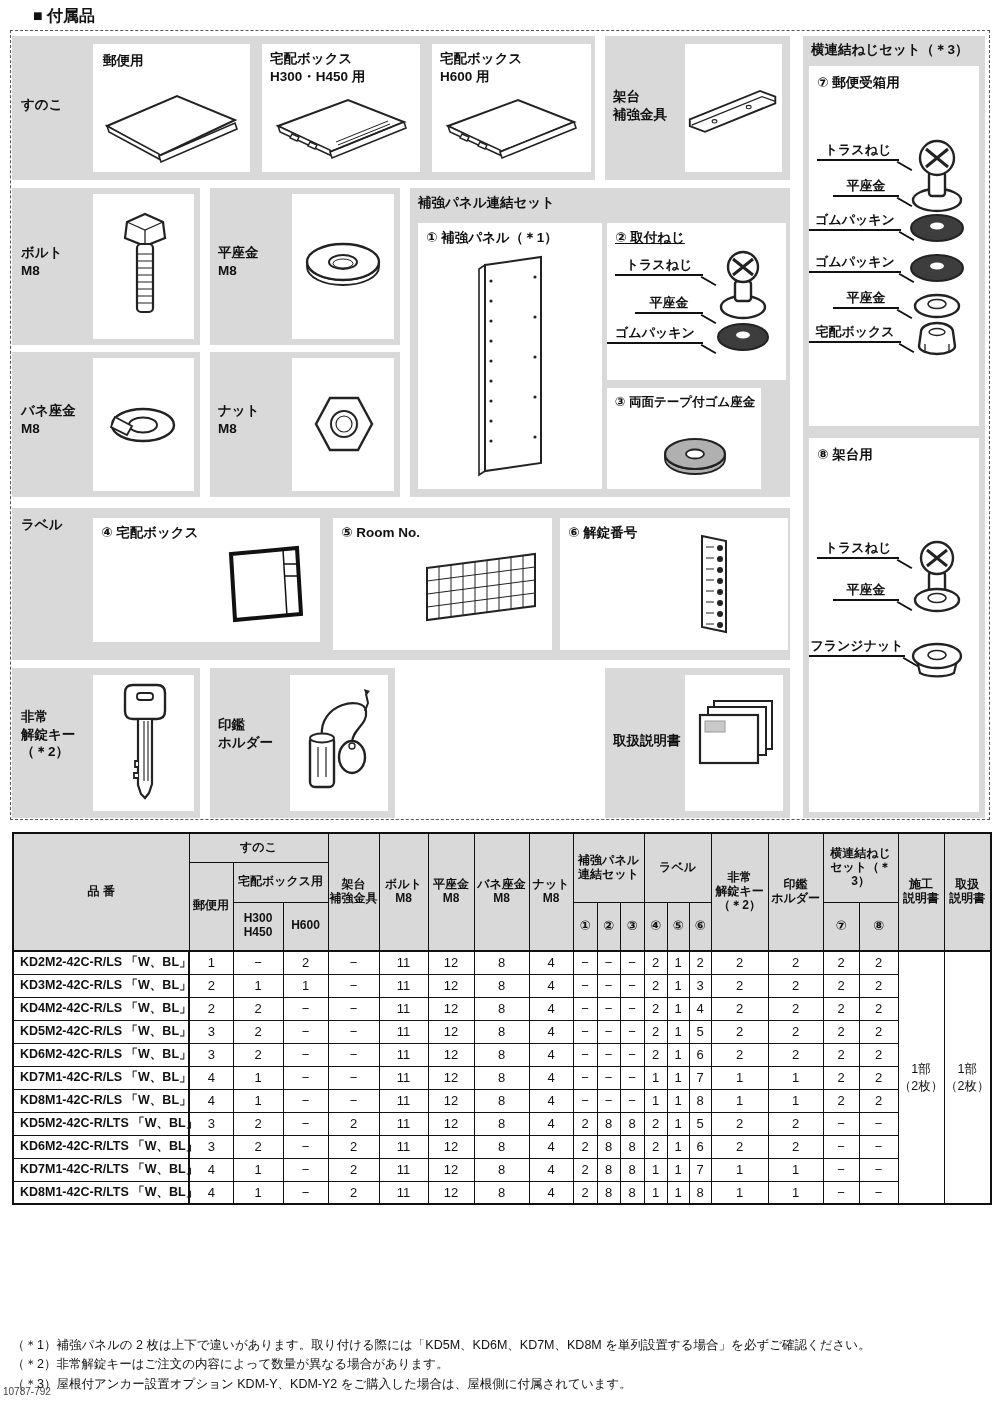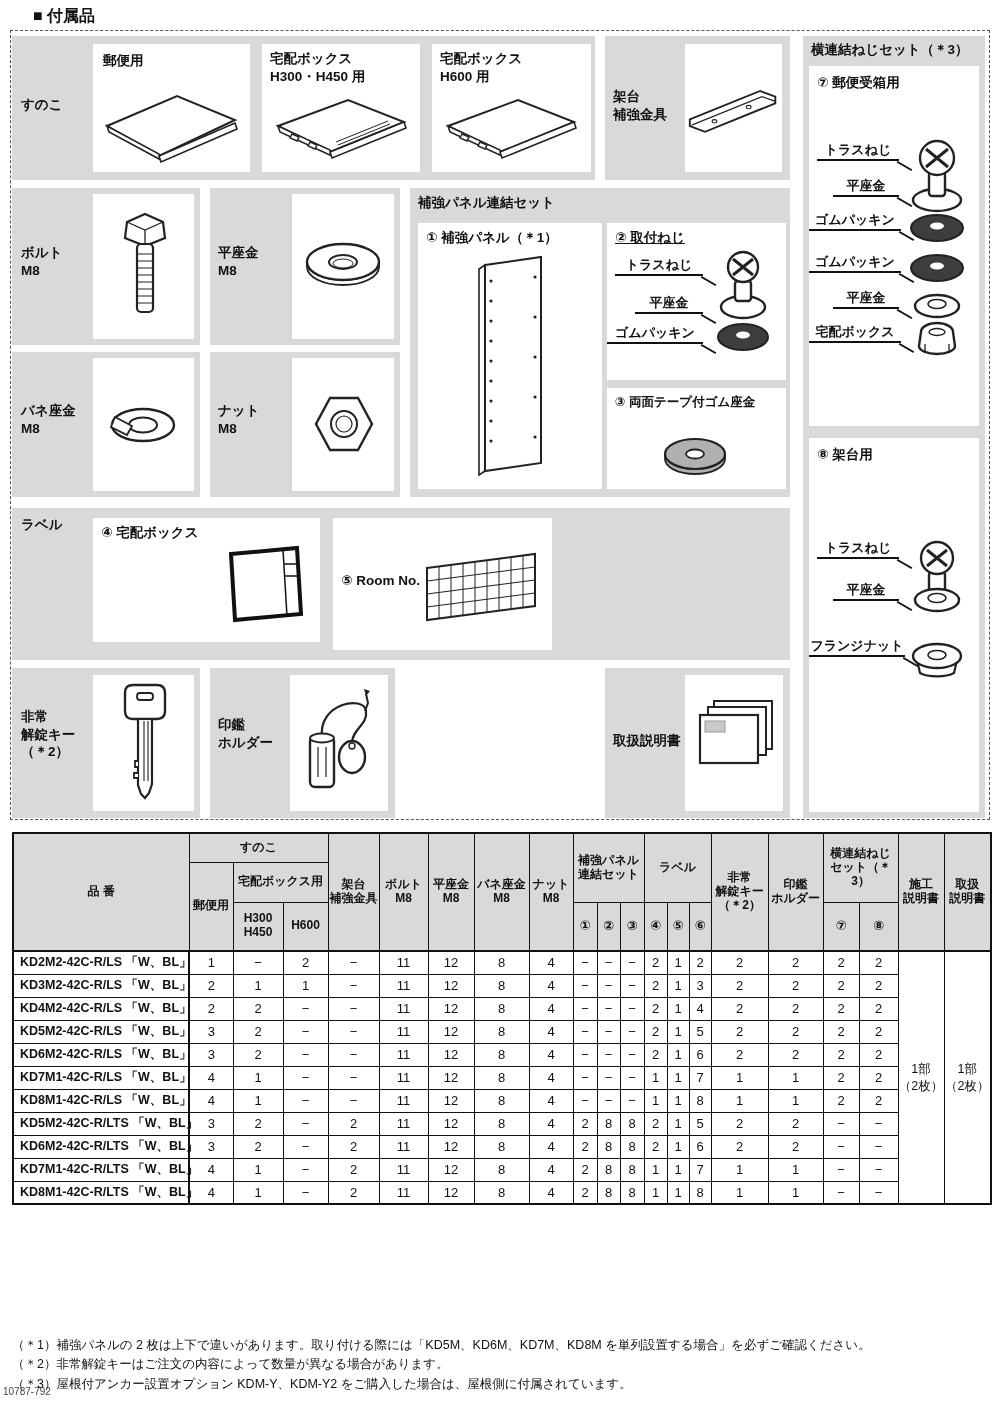--- a/index.html
+++ b/index.html
@@ -199,21 +199,21 @@
         <circle cx="32" cy="18" r="15" fill="#fff" stroke="#222" stroke-width="2.4"></circle>
         <path d="M22,10 L42,26 M42,10 L22,26" stroke="#222" stroke-width="3" fill="none"></path>
         <ellipse cx="32" cy="88" rx="25" ry="13" fill="#3d3d3d" stroke="#222" stroke-width="2"></ellipse>
         <ellipse cx="32" cy="86" rx="7" ry="3.5" fill="#fff"></ellipse>
       </svg>
       <div class="leader" style="left:8px;top:34px;width:88px;">トラスねじ</div>
       <div class="leader" style="left:28px;top:72px;width:68px;">平座金</div>
       <div class="leader" style="left:0px;top:102px;width:96px;">ゴムパッキン</div>
     </div>
 
-    <div class="wcell" style="left:197px;top:200px;width:179px;height:101px;">
+    <div class="wcell" style="left:197px;top:200px;width:154px;height:101px;">
       <div class="ctitle sm" style="left:8px;top:6px;">③ 両面テープ付ゴム座金</div>
       <svg class="illus" style="left:50px;top:46px;" width="76" height="44" viewBox="0 0 76 44">
         <path d="M8,20 a30,15 0 0 0 60,0 l0,5 a30,15 0 0 1 -60,0 z" fill="#b0b0b0" stroke="#222" stroke-width="1.8"></path>
         <ellipse cx="38" cy="20" rx="30" ry="15" fill="#b0b0b0" stroke="#222" stroke-width="2.2"></ellipse>
         <ellipse cx="38" cy="20" rx="9" ry="4.5" fill="#fff" stroke="#222" stroke-width="1.8"></ellipse>
       </svg>
     </div>
   </div>
 
   <div class="block" style="left:12px;top:352px;width:188px;height:145px;">
@@ -243,25 +243,42 @@
     <div class="blabel" style="left:9px;top:8px;">ラベル</div>
     <div class="wcell" style="left:81px;top:10px;width:227px;height:124px;">
       <div class="ctitle" style="left:8px;top:6px;">④ 宅配ボックス</div>
       <svg class="illus" style="left:130px;top:24px;" width="84" height="84" viewBox="0 0 84 84">
         <polygon points="8,12 74,6 78,72 12,78" fill="#fff" stroke="#111" stroke-width="4"></polygon>
         <path d="M60,8 L64,74" stroke="#111" stroke-width="1.5"></path>
         <path d="M61,22 h15 M62,34 h15" stroke="#111" stroke-width="1.5"></path>
       </svg>
     </div>
     <div class="wcell" style="left:321px;top:10px;width:219px;height:132px;">
-      <div class="ctitle" style="left:8px;top:6px;margin-top:48px;">⑤ Room No.</div>
+      <div class="ctitle" style="left:8px;top:6px;">⑤ Room No.</div>
       <svg class="illus" style="left:86px;top:30px;" width="124" height="80" viewBox="0 0 124 80">
         <polygon points="8,20 116,6 116,58 8,72" fill="#fff" stroke="#222" stroke-width="2"></polygon>
         <path d="M8,33 L116,19 M8,46 L116,32 M8,59 L116,45" stroke="#222" stroke-width="1"></path>
         <path d="M20,18.4 v52 M32,16.9 v52 M44,15.3 v52 M56,13.8 v52 M68,12.2 v52 M80,10.6 v52 M92,9.1 v52 M104,7.5 v52" stroke="#222" stroke-width="1"></path>
+      </svg>
+    </div>
+    <div class="wcell" style="left:548px;top:10px;width:228px;height:132px;">
+      <div class="ctitle" style="left:8px;top:6px;">⑥ 解錠番号</div>
+      <svg class="illus" style="left:128px;top:10px;" width="52" height="112" viewBox="0 0 52 112">
+        <polygon points="14,8 38,13 38,104 14,99" fill="#fff" stroke="#222" stroke-width="2"></polygon>
+        <g fill="#222">
+          <circle cx="32" cy="20" r="3"></circle>
+            <circle cx="32" cy="31" r="3"></circle>
+            <circle cx="32" cy="42" r="3"></circle>
+          <circle cx="32" cy="53" r="3"></circle>
+            <circle cx="32" cy="64" r="3"></circle>
+            <circle cx="32" cy="75" r="3"></circle>
+          <circle cx="32" cy="86" r="3"></circle>
+            <circle cx="32" cy="97" r="3"></circle>
+        </g>
+        <path d="M18,19 h8 M18,30 h8 M18,41 h8 M18,52 h8 M18,63 h8 M18,74 h8 M18,85 h8 M18,96 h8" stroke="#222" stroke-width="1.2"></path>
       </svg>
     </div>
   </div>
 
   <div class="block" style="left:12px;top:668px;width:188px;height:150px;">
     <div class="blabel" style="left:9px;top:40px;">非常
 解錠キー
 （＊2）</div>
     <div class="wcell" style="left:81px;top:7px;width:101px;height:136px;">
       <svg class="illus" style="left:26px;top:6px;" width="52" height="126" viewBox="0 0 52 126">

